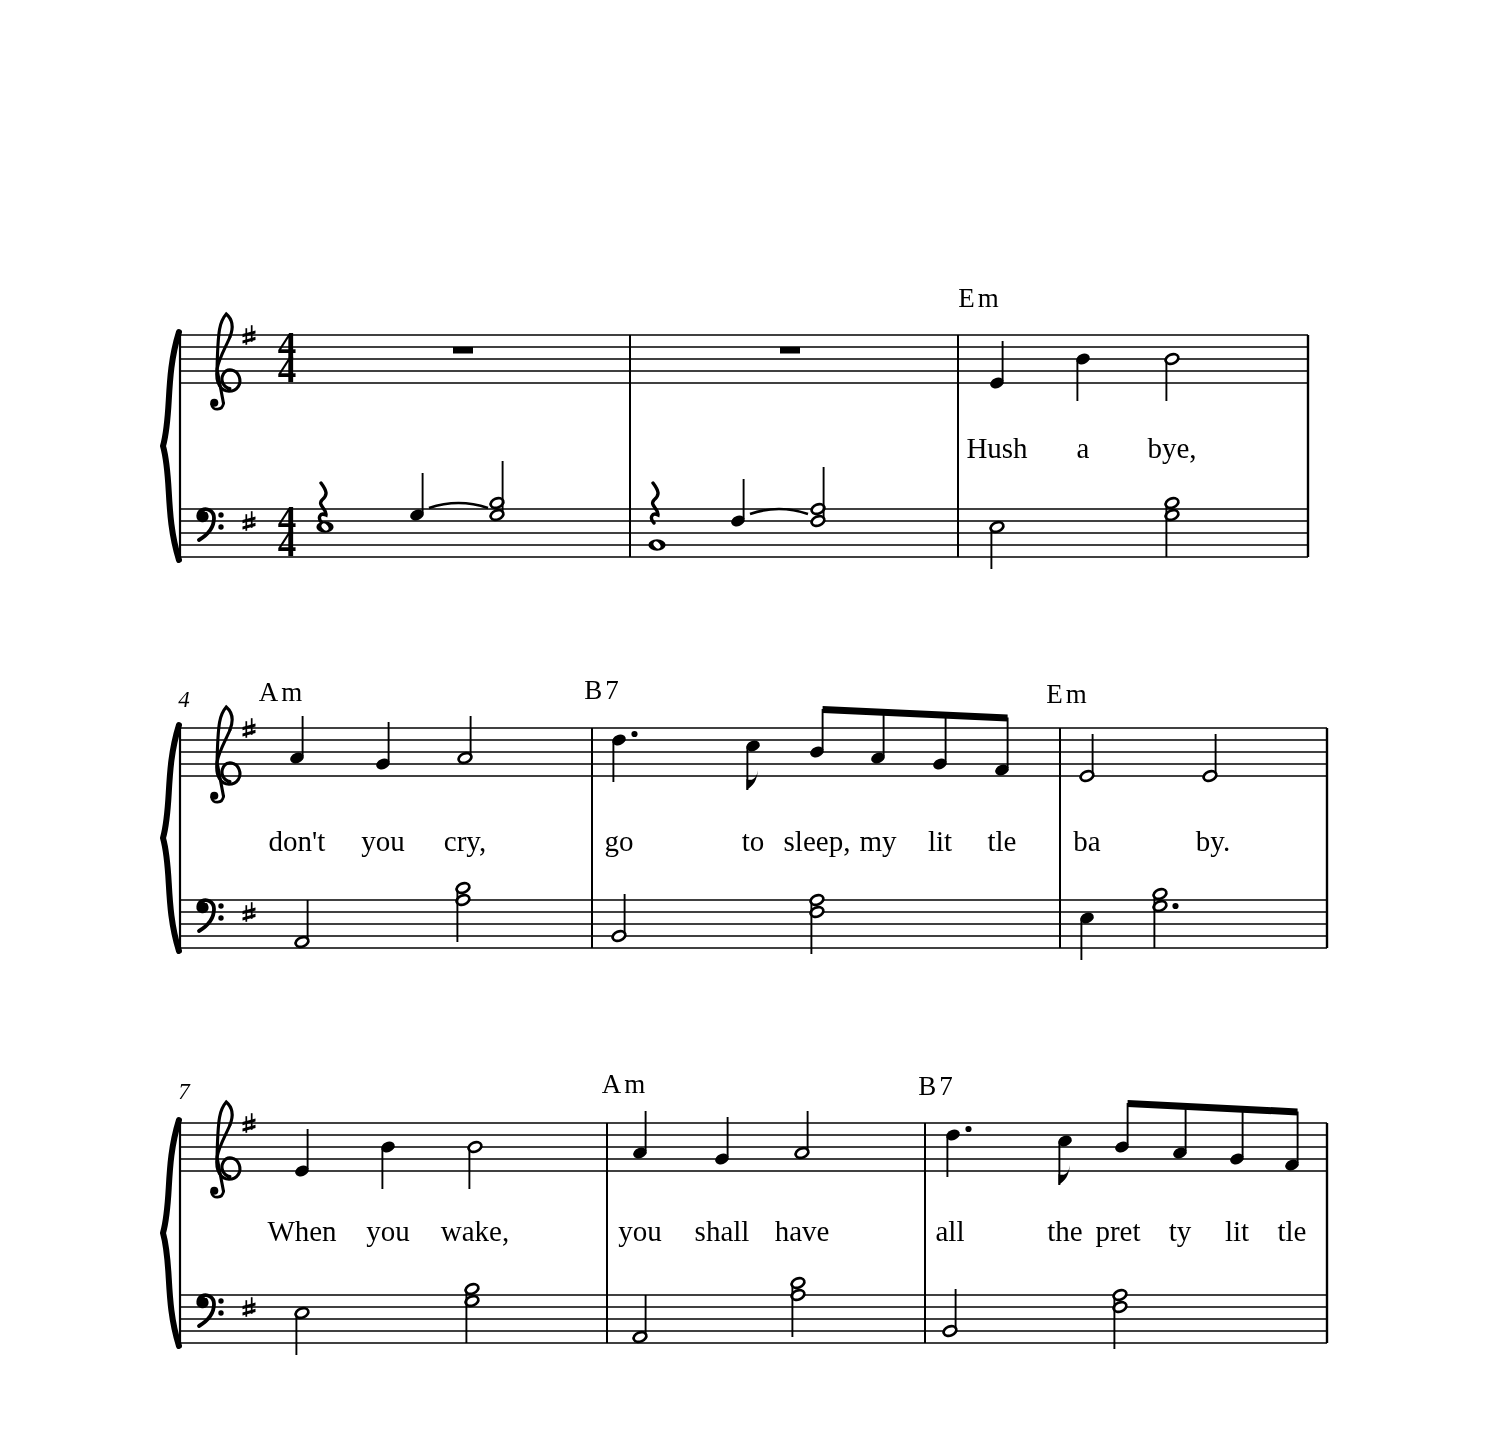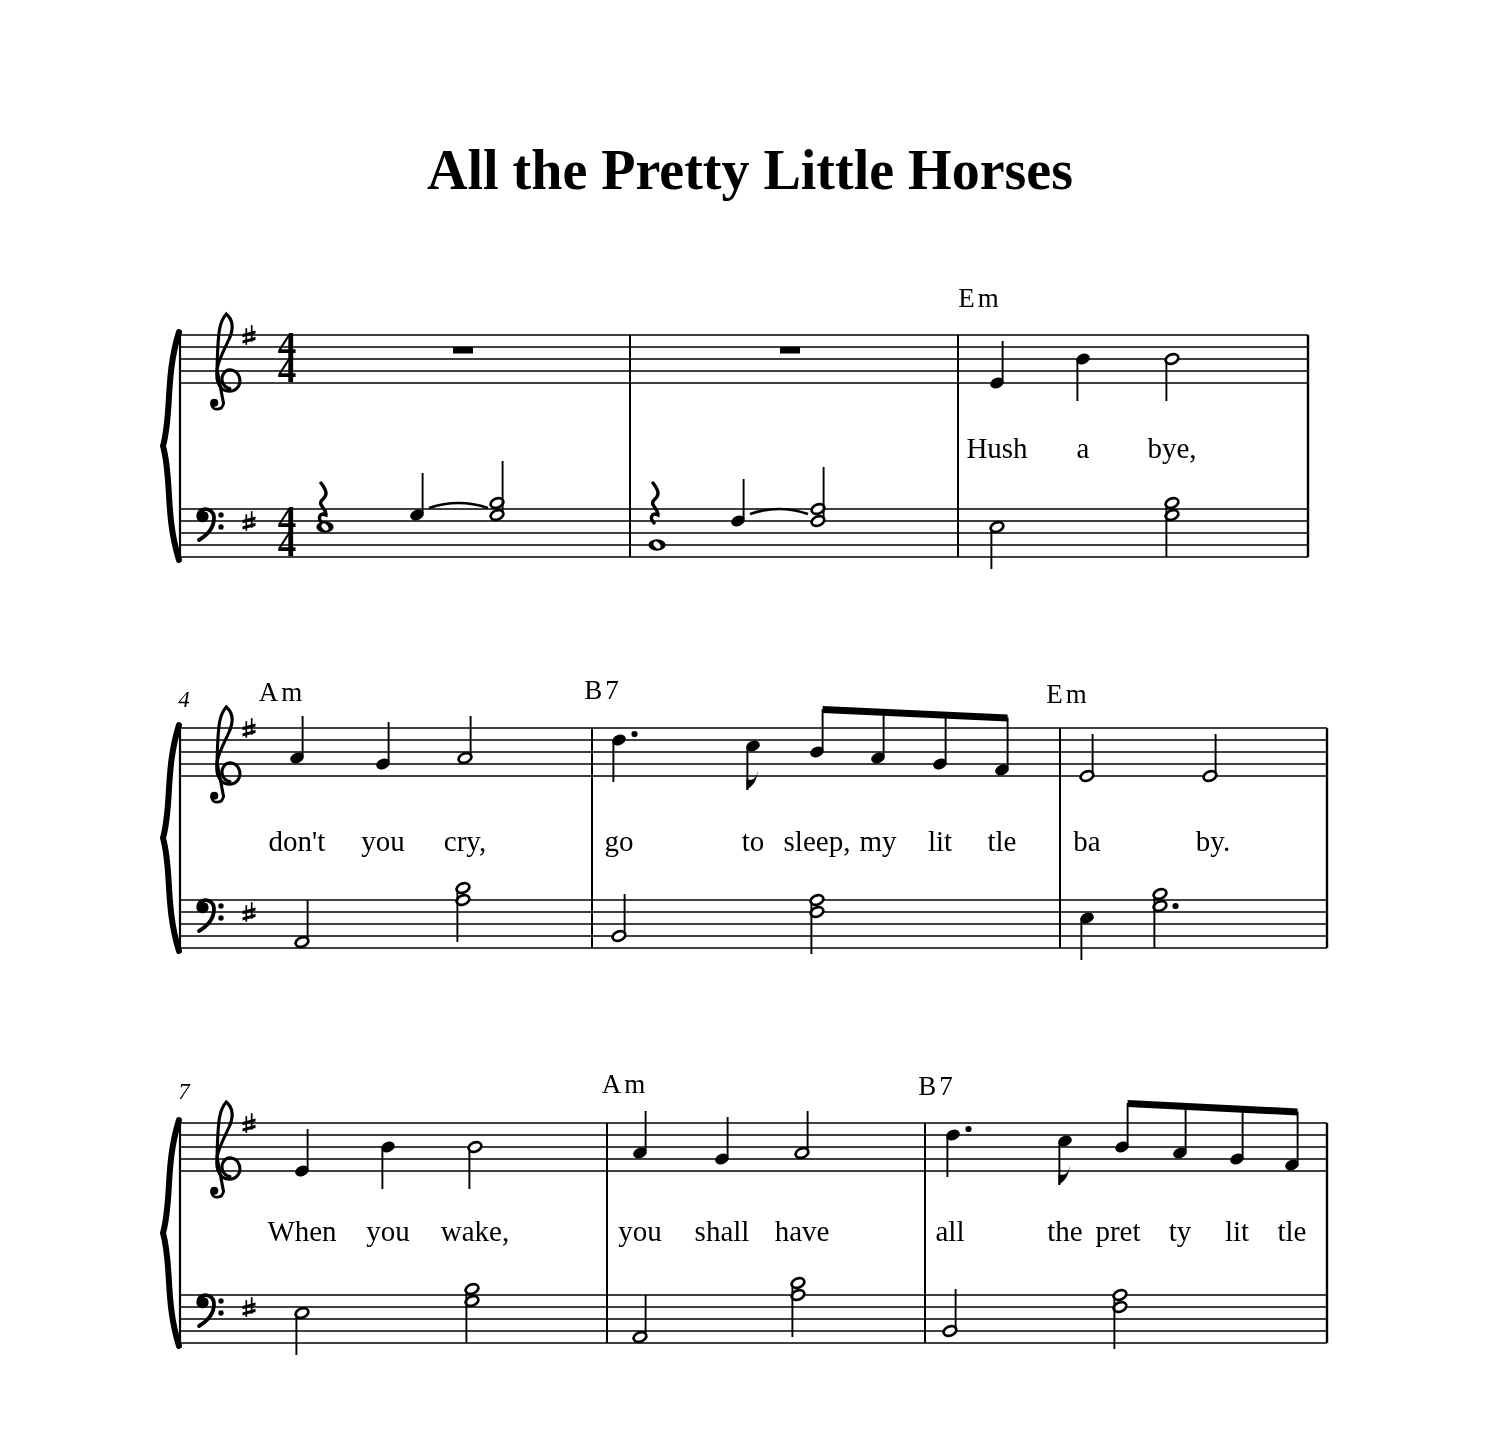--- a/index.html
+++ b/index.html
@@ -7,21 +7,20 @@
         font-family:"Liberation Serif", serif;overflow:hidden;}
   #title{position:absolute;top:138px;left:0;width:100%;text-align:center;
          font-size:56px;font-weight:bold;color:#000;letter-spacing:0px;}
   #score{position:absolute;left:0;top:0;}
   text{fill:#000;}
 </style>
 </head>
 <body>
 
 <div id="page">
-  <div id="title">All the Pretty Little Horses</div>
   <svg id="score" width="1500" height="1454" viewBox="0 0 1500 1454" xmlns="http://www.w3.org/2000/svg">
       <g>
         <line x1="180" y1="335" x2="1308" y2="335" stroke="#000000" stroke-width="1.6"></line>
         <line x1="180" y1="347" x2="1308" y2="347" stroke="#000000" stroke-width="1.6"></line>
         <line x1="180" y1="359" x2="1308" y2="359" stroke="#000000" stroke-width="1.6"></line>
         <line x1="180" y1="371" x2="1308" y2="371" stroke="#000000" stroke-width="1.6"></line>
         <line x1="180" y1="383" x2="1308" y2="383" stroke="#000000" stroke-width="1.6"></line>
         <line x1="180" y1="509" x2="1308" y2="509" stroke="#000000" stroke-width="1.6"></line>
         <line x1="180" y1="521" x2="1308" y2="521" stroke="#000000" stroke-width="1.6"></line>
         <line x1="180" y1="533" x2="1308" y2="533" stroke="#000000" stroke-width="1.6"></line>

